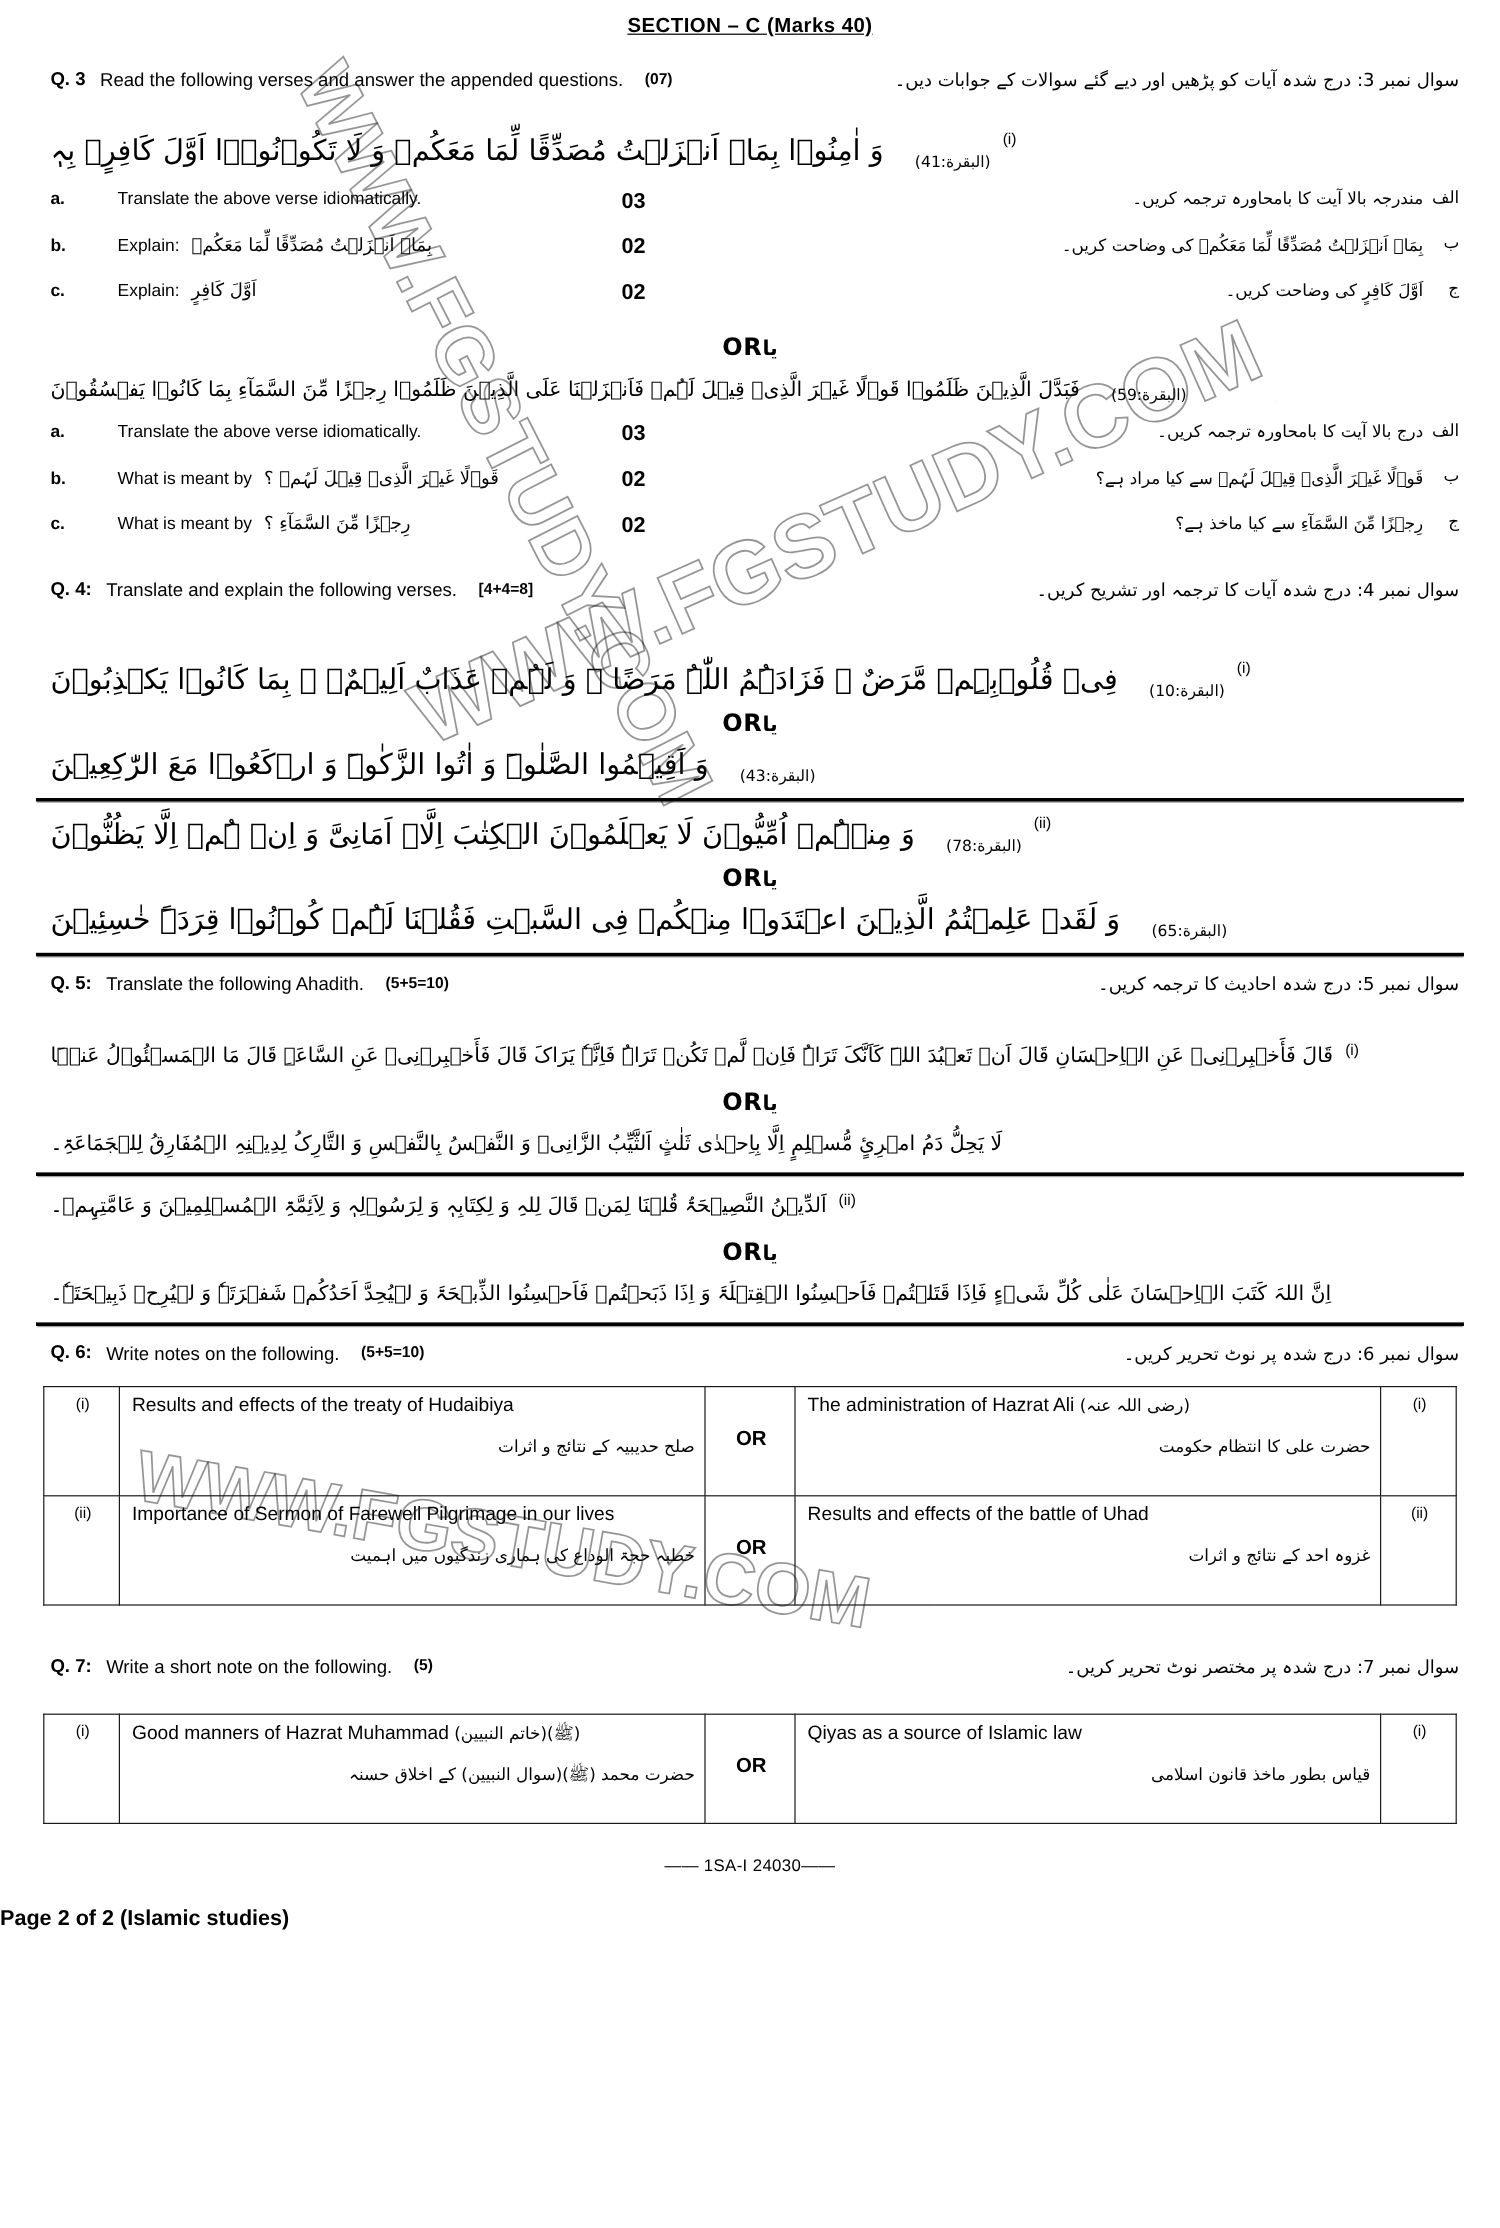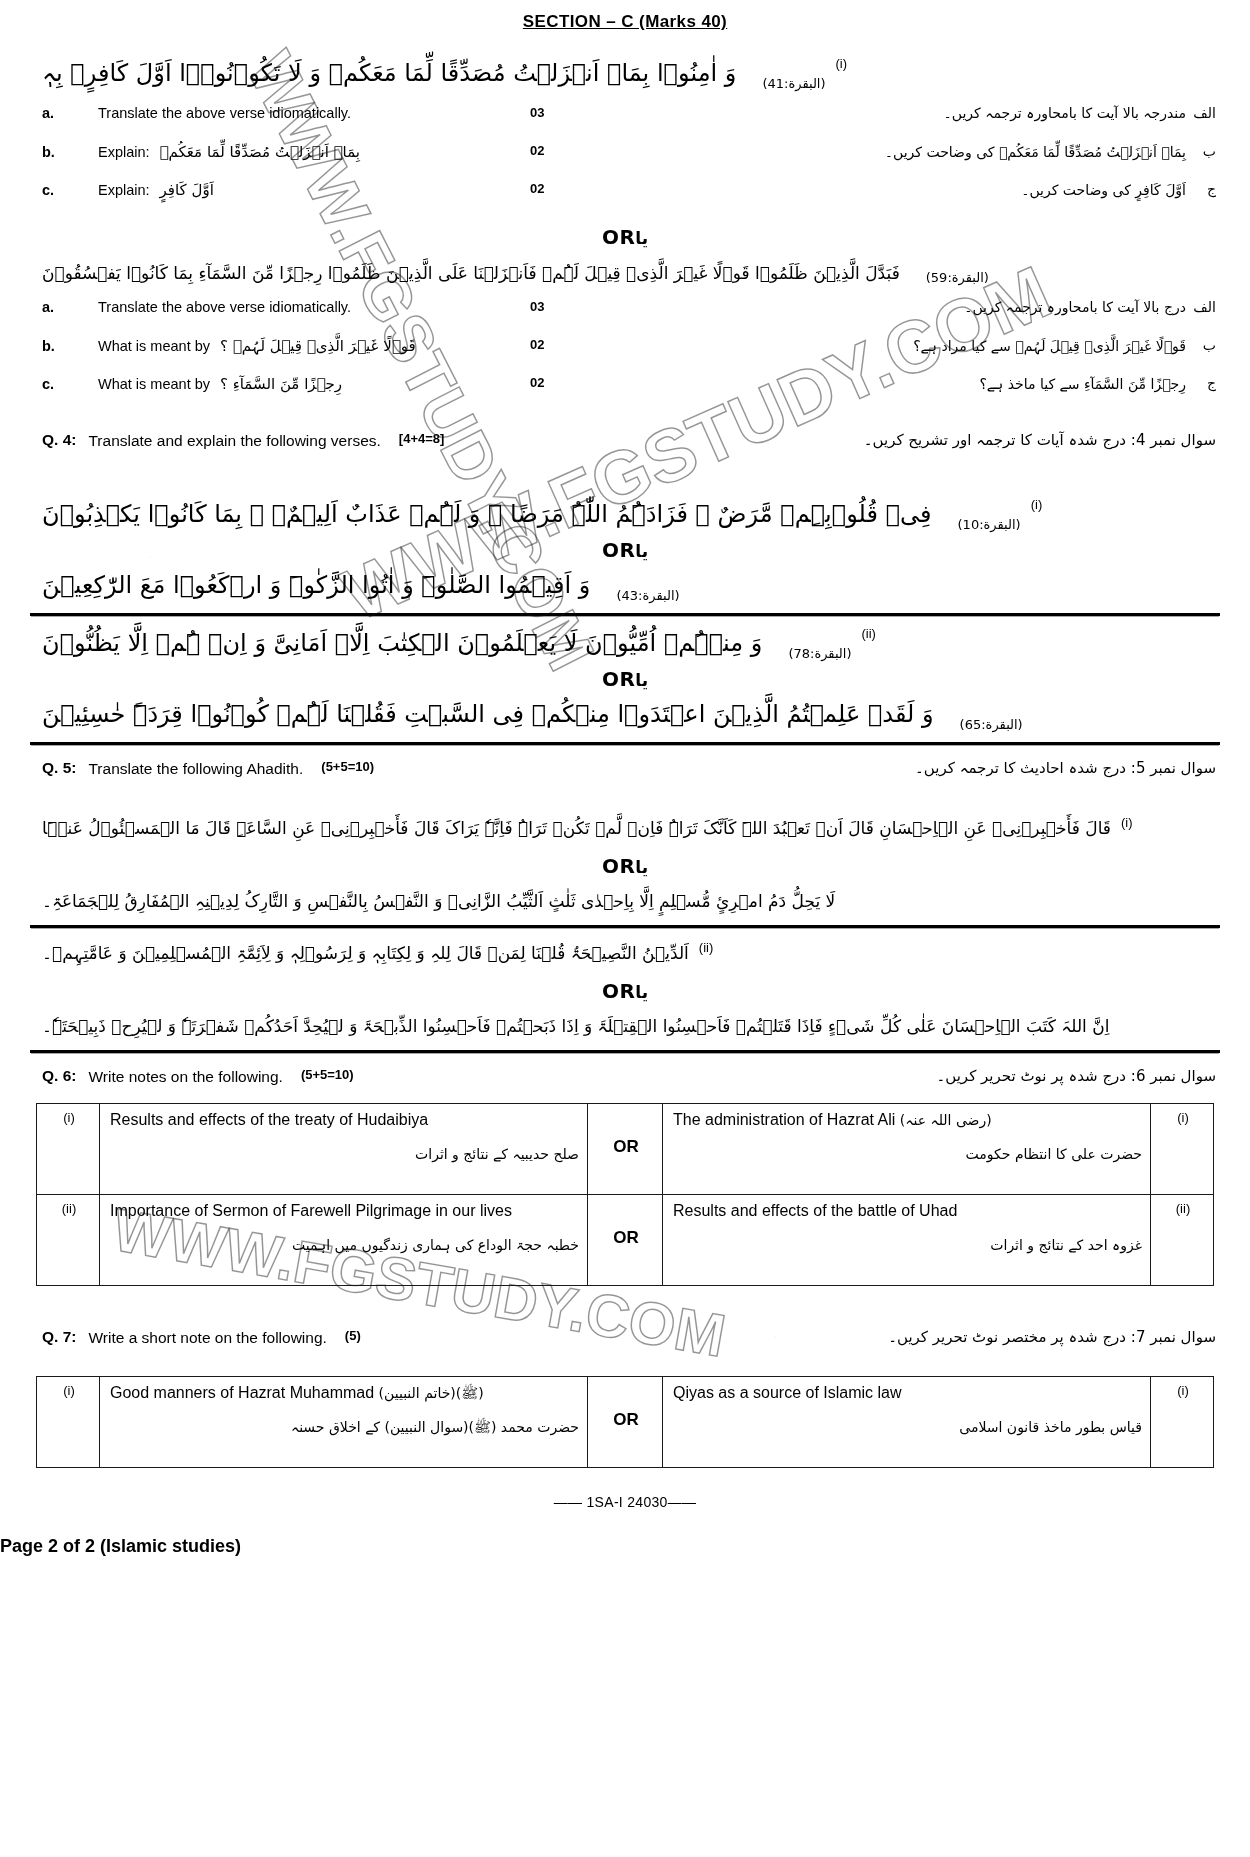--- a/index.html
+++ b/index.html
@@ -150,22 +150,22 @@
   }
   .sub-ar {
     direction: rtl;
     font-family: "DejaVu Sans", sans-serif;
     font-size: 15px;
     margin-left: 10px;
     white-space: nowrap;
   }
   .sub-mark {
     position: absolute;
-    left: 530px;
-    font-size: 13px;
+    left: 518px;
+    font-size: 18px;
     font-weight: 700;
   }
   .sub-row { position: relative; }
   .sub-urdu {
     margin-left: auto;
     direction: rtl;
     font-family: "DejaVu Sans", sans-serif;
     font-size: 14px;
     white-space: nowrap;
     padding-right: 30px;
@@ -259,20 +259,26 @@
 <body>
 
 <div class="page">
 
   <div class="wm wm1">WWW.FGSTUDY.COM</div>
   <div class="wm wm2">WWW.FGSTUDY.COM</div>
   <div class="wm wm3">WWW.FGSTUDY.COM</div>
 
   <div class="section-head">SECTION – C (Marks 40)</div>
 
+  <div class="qrow" style="margin-top:26px;">
+    <span class="q-label">Q. 3</span>
+    <span class="q-text">Read the following verses and answer the appended questions.</span>
+    <span class="q-marks">(07)</span>
+    <span class="q-urdu">سوال نمبر 3: درج شدہ آیات کو پڑھیں اور دیے گئے سوالات کے جوابات دیں۔</span>
+  </div>
 
   <div class="verse-line" style="margin-top:24px;">
     <span class="verse-idx">(i)</span>
     <span class="verse-ref">(البقرة:41)</span>
     <span class="verse-ar">وَ اٰمِنُوۡا بِمَاۤ اَنۡزَلۡتُ مُصَدِّقًا لِّمَا مَعَکُمۡ وَ لَا تَکُوۡنُوۡۤا اَوَّلَ کَافِرٍۭ بِہٖ</span>
   </div>
 
   <div class="sub-row" style="margin-top:14px;">
     <span class="sub-letter">a.</span>
     <span class="sub-en">Translate the above verse idiomatically.</span>

